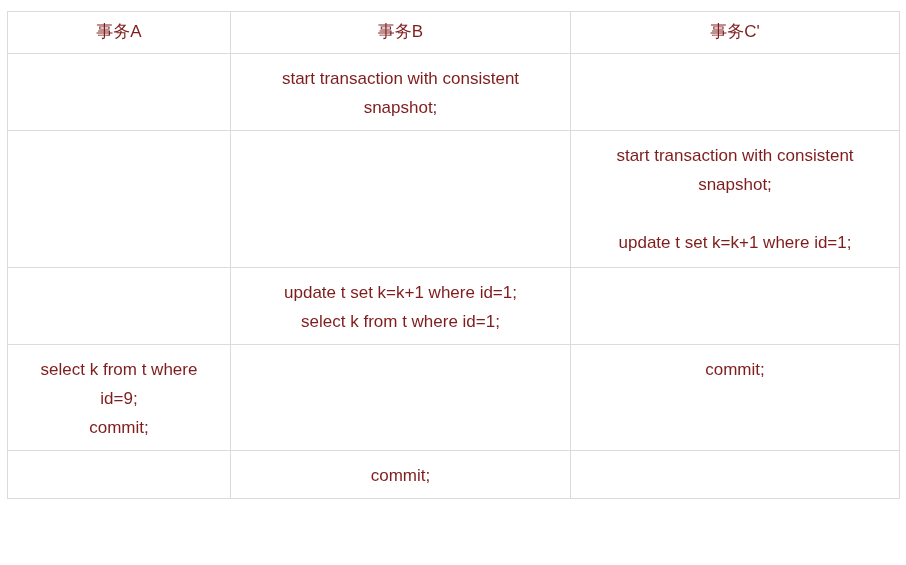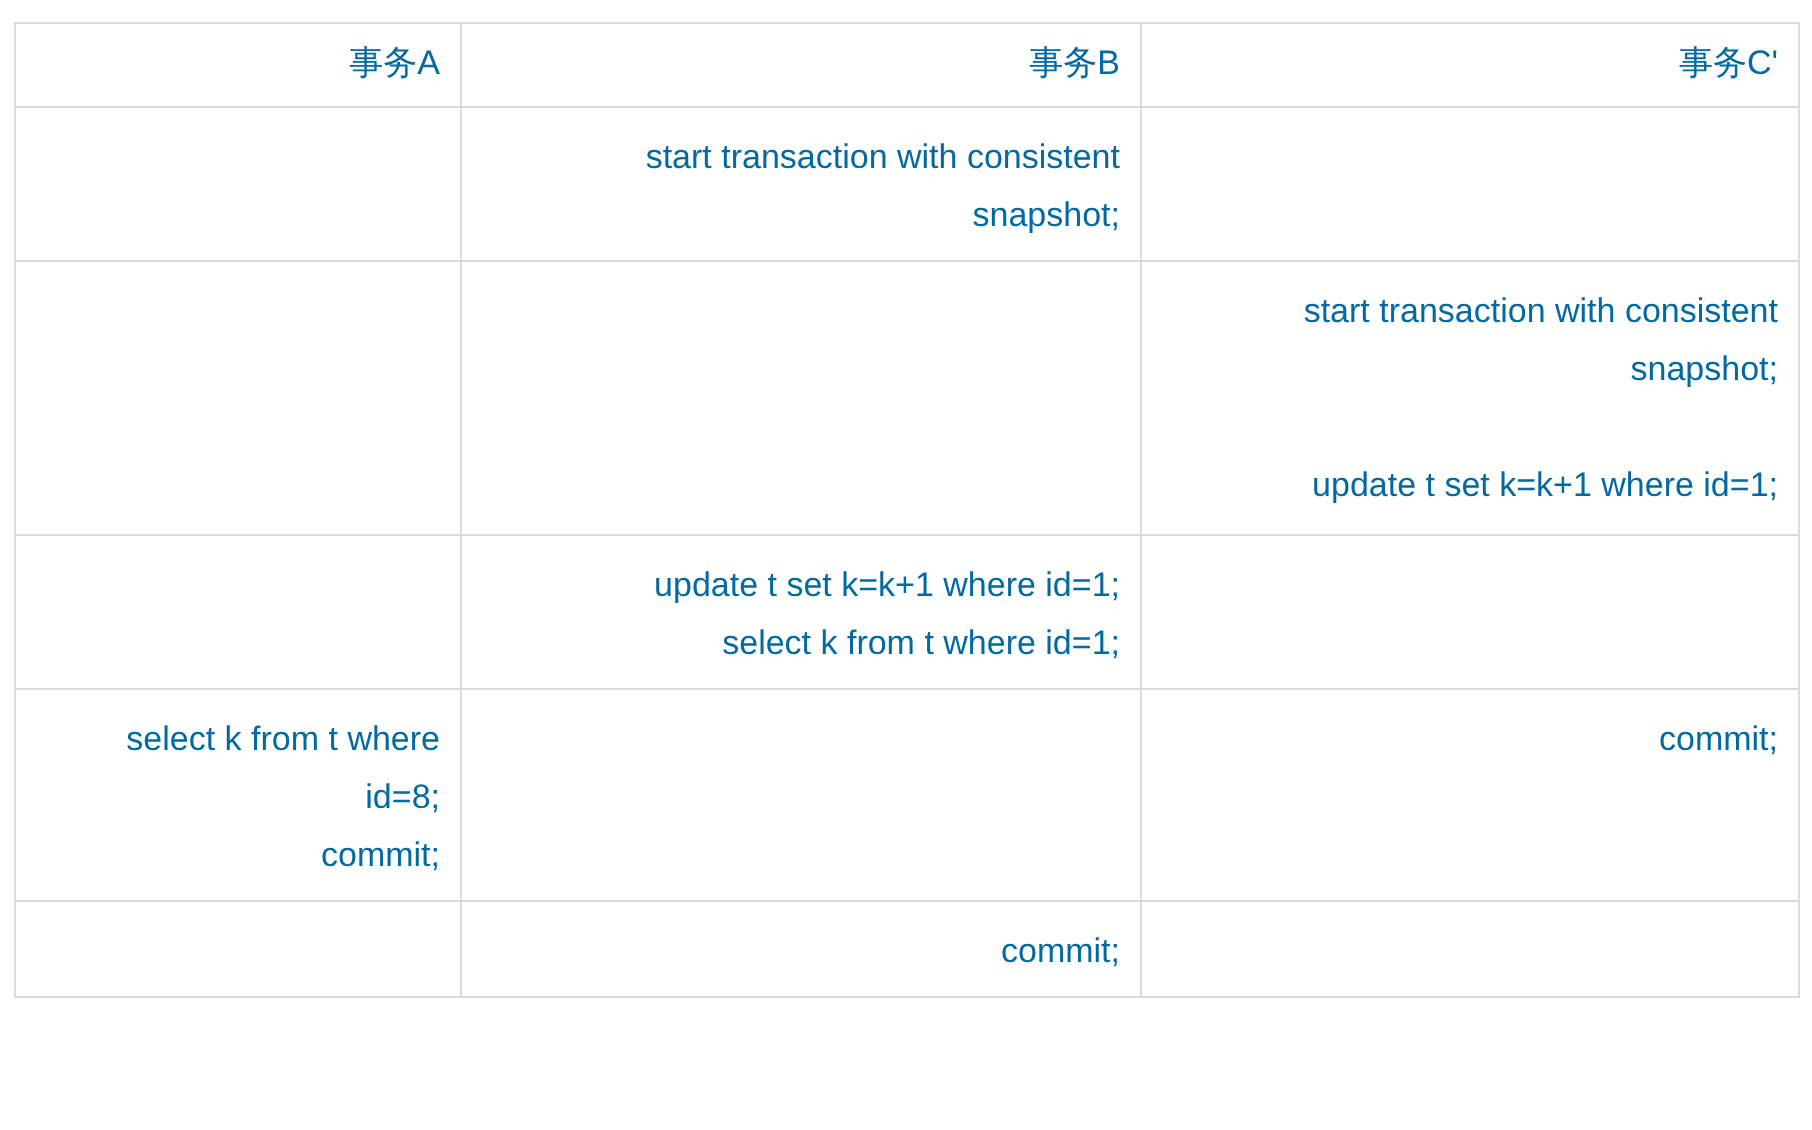--- a/index.html
+++ b/index.html
@@ -25,22 +25,22 @@
     width: 892px;
     background: #ffffff;
   }
   col.col-a { width: 223px; }
   col.col-b { width: 340px; }
   col.col-c { width: 329px; }
   .tx-table th,
   .tx-table td {
     border: 1px solid #dbdbdb;
     vertical-align: top;
-    text-align: right;
-    color: #0369a1;
+    text-align: center;
+    color: #7f1d1d;
     font-size: 17px;
     line-height: 29px;
     font-weight: 400;
     white-space: pre-line;
     box-sizing: border-box;
     overflow: hidden;
   }
   .tx-table th {
     padding: 5px 10px 5px 10px;
   }
@@ -89,21 +89,21 @@
 update t set k=k+1 where id=1;</td>
       </tr>
       <tr class="r4">
         <td></td>
         <td>update t set k=k+1 where id=1;
 select k from t where id=1;</td>
         <td></td>
       </tr>
       <tr class="r5">
         <td>select k from t where
-id=8;
+id=9;
 commit;</td>
         <td></td>
         <td>commit;</td>
       </tr>
       <tr class="r6">
         <td></td>
         <td>commit;</td>
         <td></td>
       </tr>
     </tbody>

